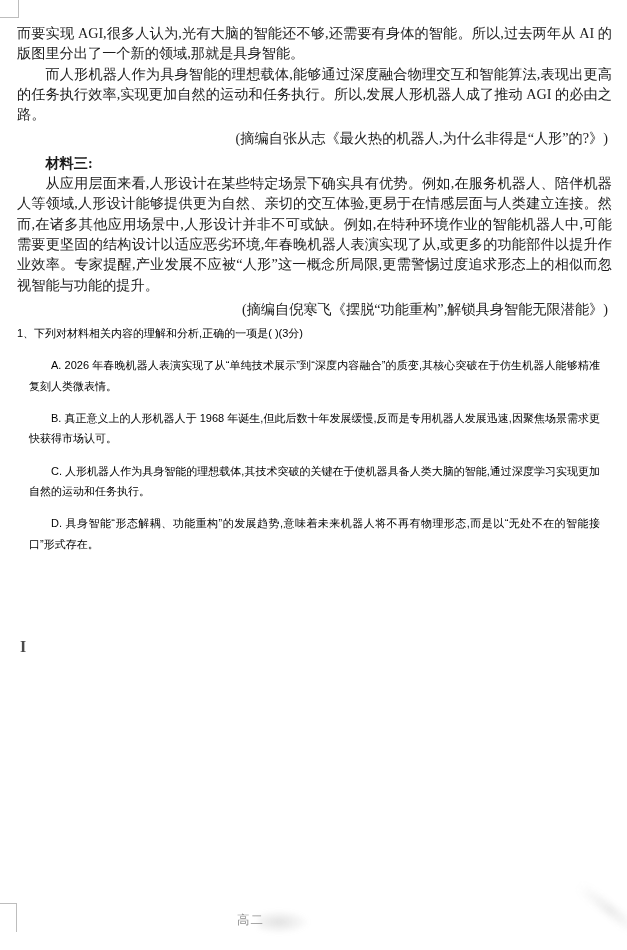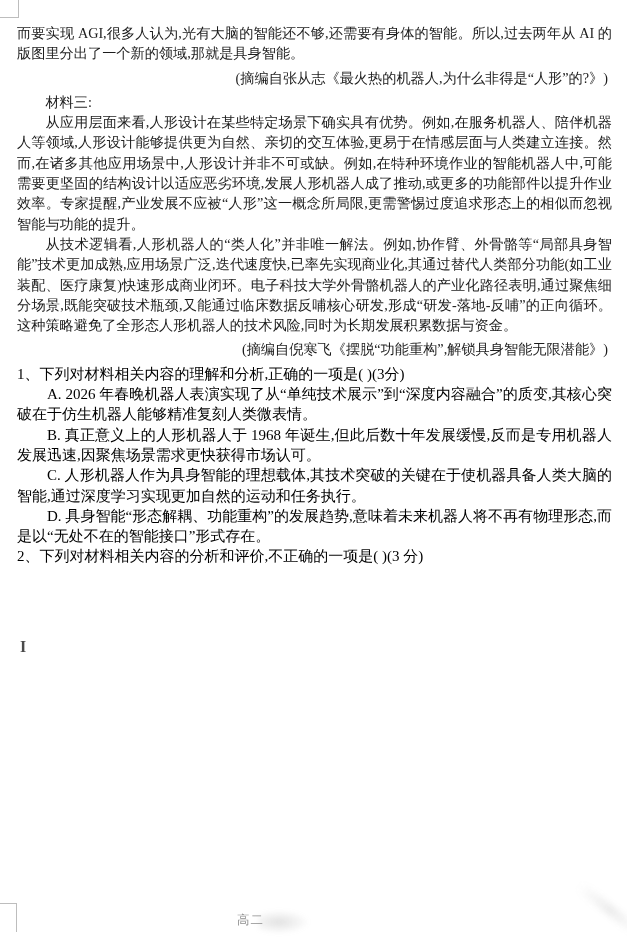--- a/index.html
+++ b/index.html
@@ -16,29 +16,29 @@
     left:17px;top:23px;
     width:595px;
     font-size:14.2px;
     line-height:20.3px;
     text-align:justify;
     text-justify:inter-ideograph;
   }
   .para{margin:0;}
   .indent{text-indent:2em;}
   .attr{margin:4px;text-align:right;}
-  .heading{margin:0;text-indent:2em;font-weight:normal;}
+  .heading{margin:0;text-indent:2em;font-weight:bold;}
   .questions{
-    font-family:Liberation Serif, serif;
+    font-family:Liberation Sans, sans-serif;
     color:#000;
-    font-size:15px;
+    font-size:11px;
     line-height:20.3px;
   }
   .q{margin:0;}
-  .opt{margin:0;text-indent:2em;}
+  .opt{margin:12px;text-indent:2em;}
   
   .corner{position:absolute;pointer-events:none;}
   .corner-tl{
     left:0;top:0;width:18px;height:17px;
     border-right:1px solid #bdbdbd;
     border-bottom:1px solid #bdbdbd;
   }
   .corner-bl{
     left:0;top:903px;width:16px;height:28px;
     border-right:1px solid #bdbdbd;
@@ -75,34 +75,33 @@
 </style>
 </head>
 <body>
 
 <div class="page">
 
   <div class="corner corner-tl"></div>
 
   <div class="content">
     <p class="para">而要实现 AGI,很多人认为,光有大脑的智能还不够,还需要有身体的智能。所以,过去两年从 AI 的版图里分出了一个新的领域,那就是具身智能。</p>
+    <p class="para indent">而人形机器人作为具身智能的理想载体,能够通过深度融合物理交互和智能算法,表现出更高的任务执行效率,实现更加自然的运动和任务执行。所以,发展人形机器人成了推动 AGI 的必由之路。</p>
     <p class="attr">(摘编自张从志《最火热的机器人,为什么非得是“人形”的?》)</p>
 
     <p class="heading">材料三:</p>
-    <p class="para indent">从应用层面来看,人形设计在某些特定场景下确实具有优势。例如,在服务机器人、陪伴机器人等领域,人形设计能够提供更为自然、亲切的交互体验,更易于在情感层面与人类建立连接。然而,在诸多其他应用场景中,人形设计并非不可或缺。例如,在特种环境作业的智能机器人中,可能需要更坚固的结构设计以适应恶劣环境,发展人形机器人成了推动,或更多的功能部件以提升作业效率。专家提醒,产业发展不应被“人形”这一概念所局限,更需警惕过度追求形态上的相似而忽视智能与功能的提升。</p>
-    <p class="para indent">从技术逻辑看,人形机器人的“类人化”并非唯一解法。例如,协作臂、外骨骼等“局部具身智能”技术更加成熟,应用场景广泛,迭代速度快,已率先实现商业化,其通过替代人类部分功能(如工业装配、医疗康复)快速形成商业闭环。电子科技大学外骨骼机器人的产业化路径表明,通过聚焦细分场景,既能突破技术瓶颈,又能通过临床数据反哺核心研发,形成“研发-落地-反哺”的正向循环。这种策略避免了全形态人形机器人的技术风险,同时为长期发展积累数据与资金。</p>
+    <p class="para indent">从应用层面来看,人形设计在某些特定场景下确实具有优势。例如,在服务机器人、陪伴机器人等领域,人形设计能够提供更为自然、亲切的交互体验,更易于在情感层面与人类建立连接。然而,在诸多其他应用场景中,人形设计并非不可或缺。例如,在特种环境作业的智能机器人中,可能需要更坚固的结构设计以适应恶劣环境,年春晚机器人表演实现了从,或更多的功能部件以提升作业效率。专家提醒,产业发展不应被“人形”这一概念所局限,更需警惕过度追求形态上的相似而忽视智能与功能的提升。</p>
     <p class="attr">(摘编自倪寒飞《摆脱“功能重构”,解锁具身智能无限潜能》)</p>
 
     <div class="questions">
       <p class="q">1、下列对材料相关内容的理解和分析,正确的一项是(  )(3分)</p>
       <p class="opt">A. 2026 年春晚机器人表演实现了从“单纯技术展示”到“深度内容融合”的质变,其核心突破在于仿生机器人能够精准复刻人类微表情。</p>
       <p class="opt">B. 真正意义上的人形机器人于 1968 年诞生,但此后数十年发展缓慢,反而是专用机器人发展迅速,因聚焦场景需求更快获得市场认可。</p>
       <p class="opt">C. 人形机器人作为具身智能的理想载体,其技术突破的关键在于使机器具备人类大脑的智能,通过深度学习实现更加自然的运动和任务执行。</p>
       <p class="opt">D. 具身智能“形态解耦、功能重构”的发展趋势,意味着未来机器人将不再有物理形态,而是以“无处不在的智能接口”形式存在。</p>
-      <p class="q">2、下列对材料相关内容的分析和评价,不正确的一项是(  )(3 分)</p>
     </div>
   </div>
 
   <div class="ibeam">I</div>
 
   <div class="corner corner-bl"></div>
 
   <div class="footer">高二</div>
   <div class="smudge"></div>
   <div class="streak"></div>

